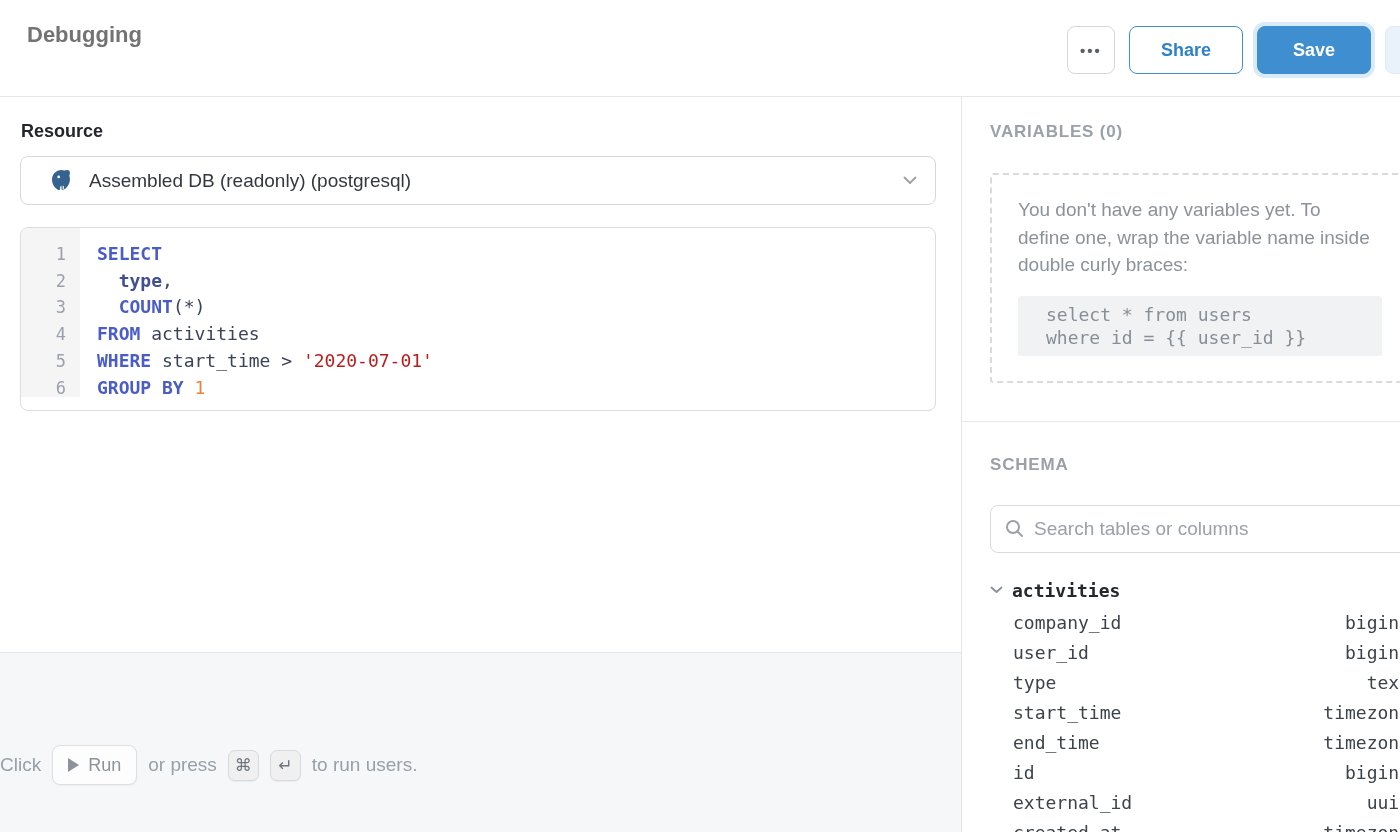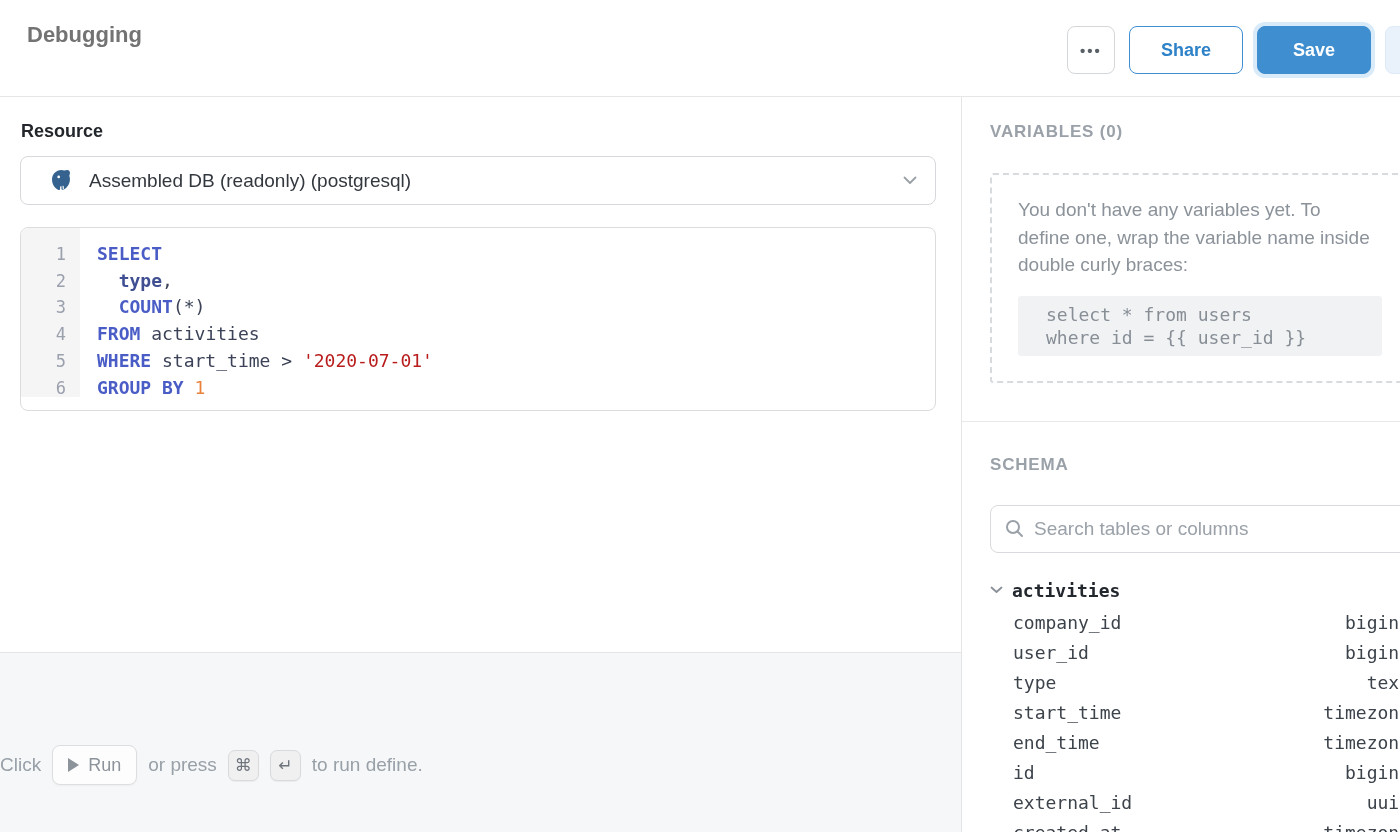--- a/index.html
+++ b/index.html
@@ -138,21 +138,21 @@
   <div class="footer">
     <div class="hint">
       <span>Click</span>
       <span class="run-btn">
         <span class="play"></span>
         <span>Run</span>
       </span>
       <span>or press</span>
       <span class="kbd">⌘</span>
       <span class="kbd">↵</span>
-      <span>to run define.</span>
+      <span>to run users.</span>
     </div>
   </div>
 </div>
 
 <div class="sidebar">
   <div class="side-title vars-title">VARIABLES (0)</div>
 
   <div class="vars-box">
     <div id="vars-msg">
         <div class="vars-msg">You don't have any variables yet. To</div>

